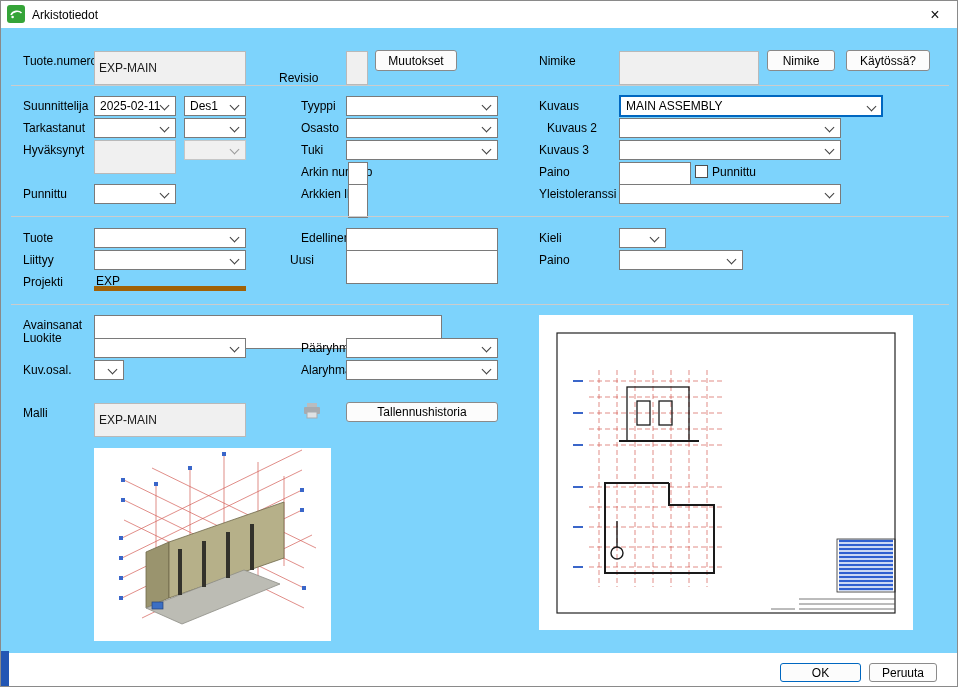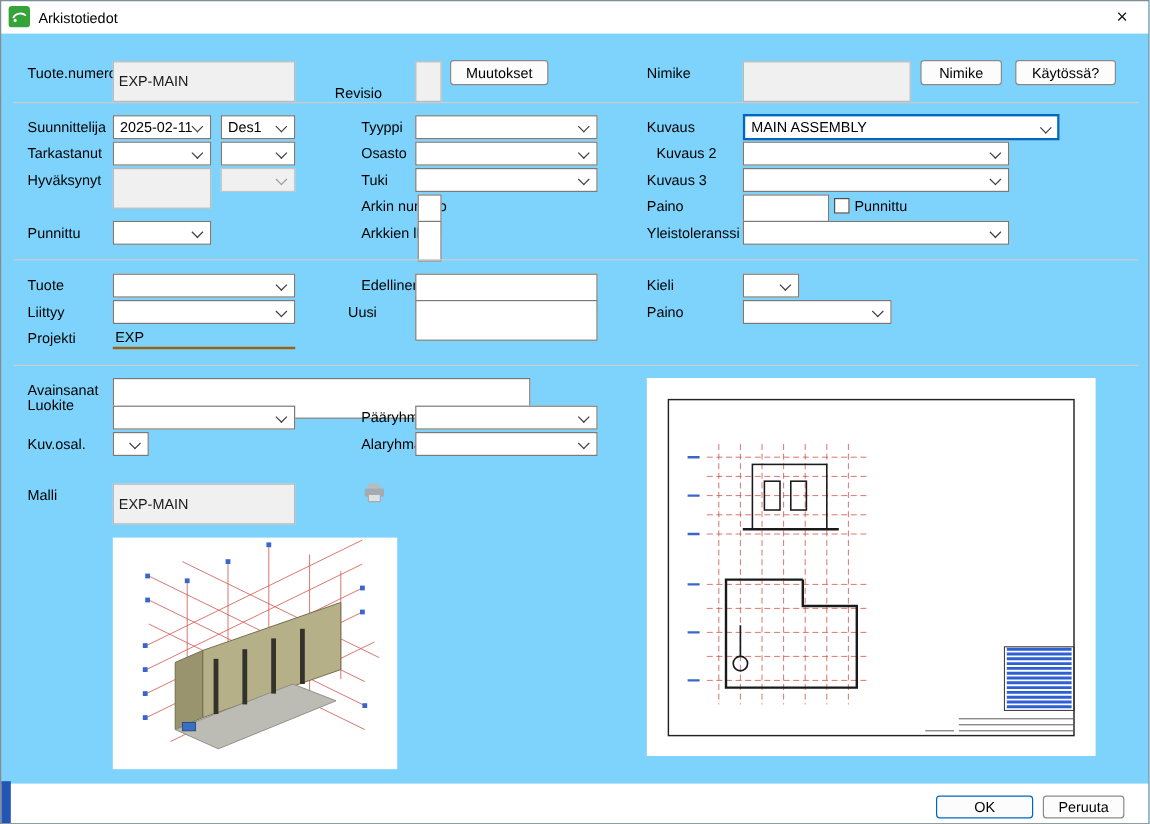--- a/index.html
+++ b/index.html
@@ -16,21 +16,21 @@
   .combo{position:absolute;box-sizing:border-box;height:20px;background:#fff;border:1px solid #7a7a7a;line-height:18px;padding:0 18px 0 5px;white-space:nowrap;overflow:hidden;cursor:default}
   .combo .chev{position:absolute;right:7px;top:5px;width:6px;height:6px;border-right:1.4px solid #3f3f3f;border-bottom:1.4px solid #3f3f3f;transform:rotate(45deg)}
   .combo.disabled{background:#f0f0f0;border-color:#c6c6c6}
   .combo.disabled .chev{border-color:#9b9b9b}
   .combo.focused{border:2px solid #0067c0}
   .combo.focused .chev{right:6px;top:6px}
   .btn{position:absolute;box-sizing:border-box;background:#fcfcfc;border:1px solid #8a8a8a;border-radius:3px;font:12px "Liberation Sans",sans-serif;display:flex;align-items:center;justify-content:center;cursor:pointer;padding:0}
   .btn.primary{border-color:#0067c0}
   .checkbox{position:absolute;box-sizing:border-box;width:13px;height:13px;background:#fff;border:1px solid #4e4e4e}
   .sep{position:absolute;left:10px;width:938px;height:1px;background:#cccccc}
-  .ufield{position:absolute;box-sizing:border-box;height:19px;line-height:18px;border-bottom:2px solid #a16207;padding:0 2px}
+  .ufield{position:absolute;box-sizing:border-box;height:19px;line-height:18px;border-bottom:5px solid #a16207;padding:0 2px}
   .preview{position:absolute;background:#fff}
   .printbtn{position:absolute;width:22px;height:20px}
   .footer{position:absolute;left:0;right:0;bottom:0;height:33px;background:#fff}
   .bluestrip{position:absolute;left:0;bottom:0;width:8px;height:35px;background:#2356b4}
 </style>
 </head>
 <body>
 
 <div class="window">
 
@@ -134,20 +134,21 @@
 
   <span class="lbl" style="left:22px;top:402px">Malli</span>
   <input class="txt ro" style="left: 93px; top: 402px; width: 152px;" readonly="" value="EXP-MAIN">
   <span class="printbtn" style="left:301px;top:401px">
     <svg width="20" height="18" viewBox="0 0 20 18">
         <rect x="5" y="1" width="10" height="4" fill="#b9bcbf"></rect>
         <rect x="2" y="5" width="16" height="7" rx="1" fill="#a7abaf"></rect>
         <rect x="5" y="10" width="10" height="6" fill="#dfe1e3" stroke="#a7abaf"></rect>
       </svg>
   </span>
+  <button class="btn" style="left:345px;top:401px;width:152px;height:20px">Tallennushistoria</button>
 
   <div class="preview" style="left:93px;top:447px;width:237px;height:193px">
     <svg width="237" height="193" viewBox="0 0 237 193">
       <g stroke="#cc4038" stroke-width="0.7" opacity="0.85">
         <line x1="28" y1="150" x2="208" y2="62"></line>
           <line x1="28" y1="130" x2="208" y2="42"></line>
         <line x1="28" y1="110" x2="208" y2="22"></line>
           <line x1="28" y1="90" x2="208" y2="2"></line>
         <line x1="48" y1="170" x2="218" y2="87"></line>
         <line x1="30" y1="52" x2="210" y2="140"></line>

